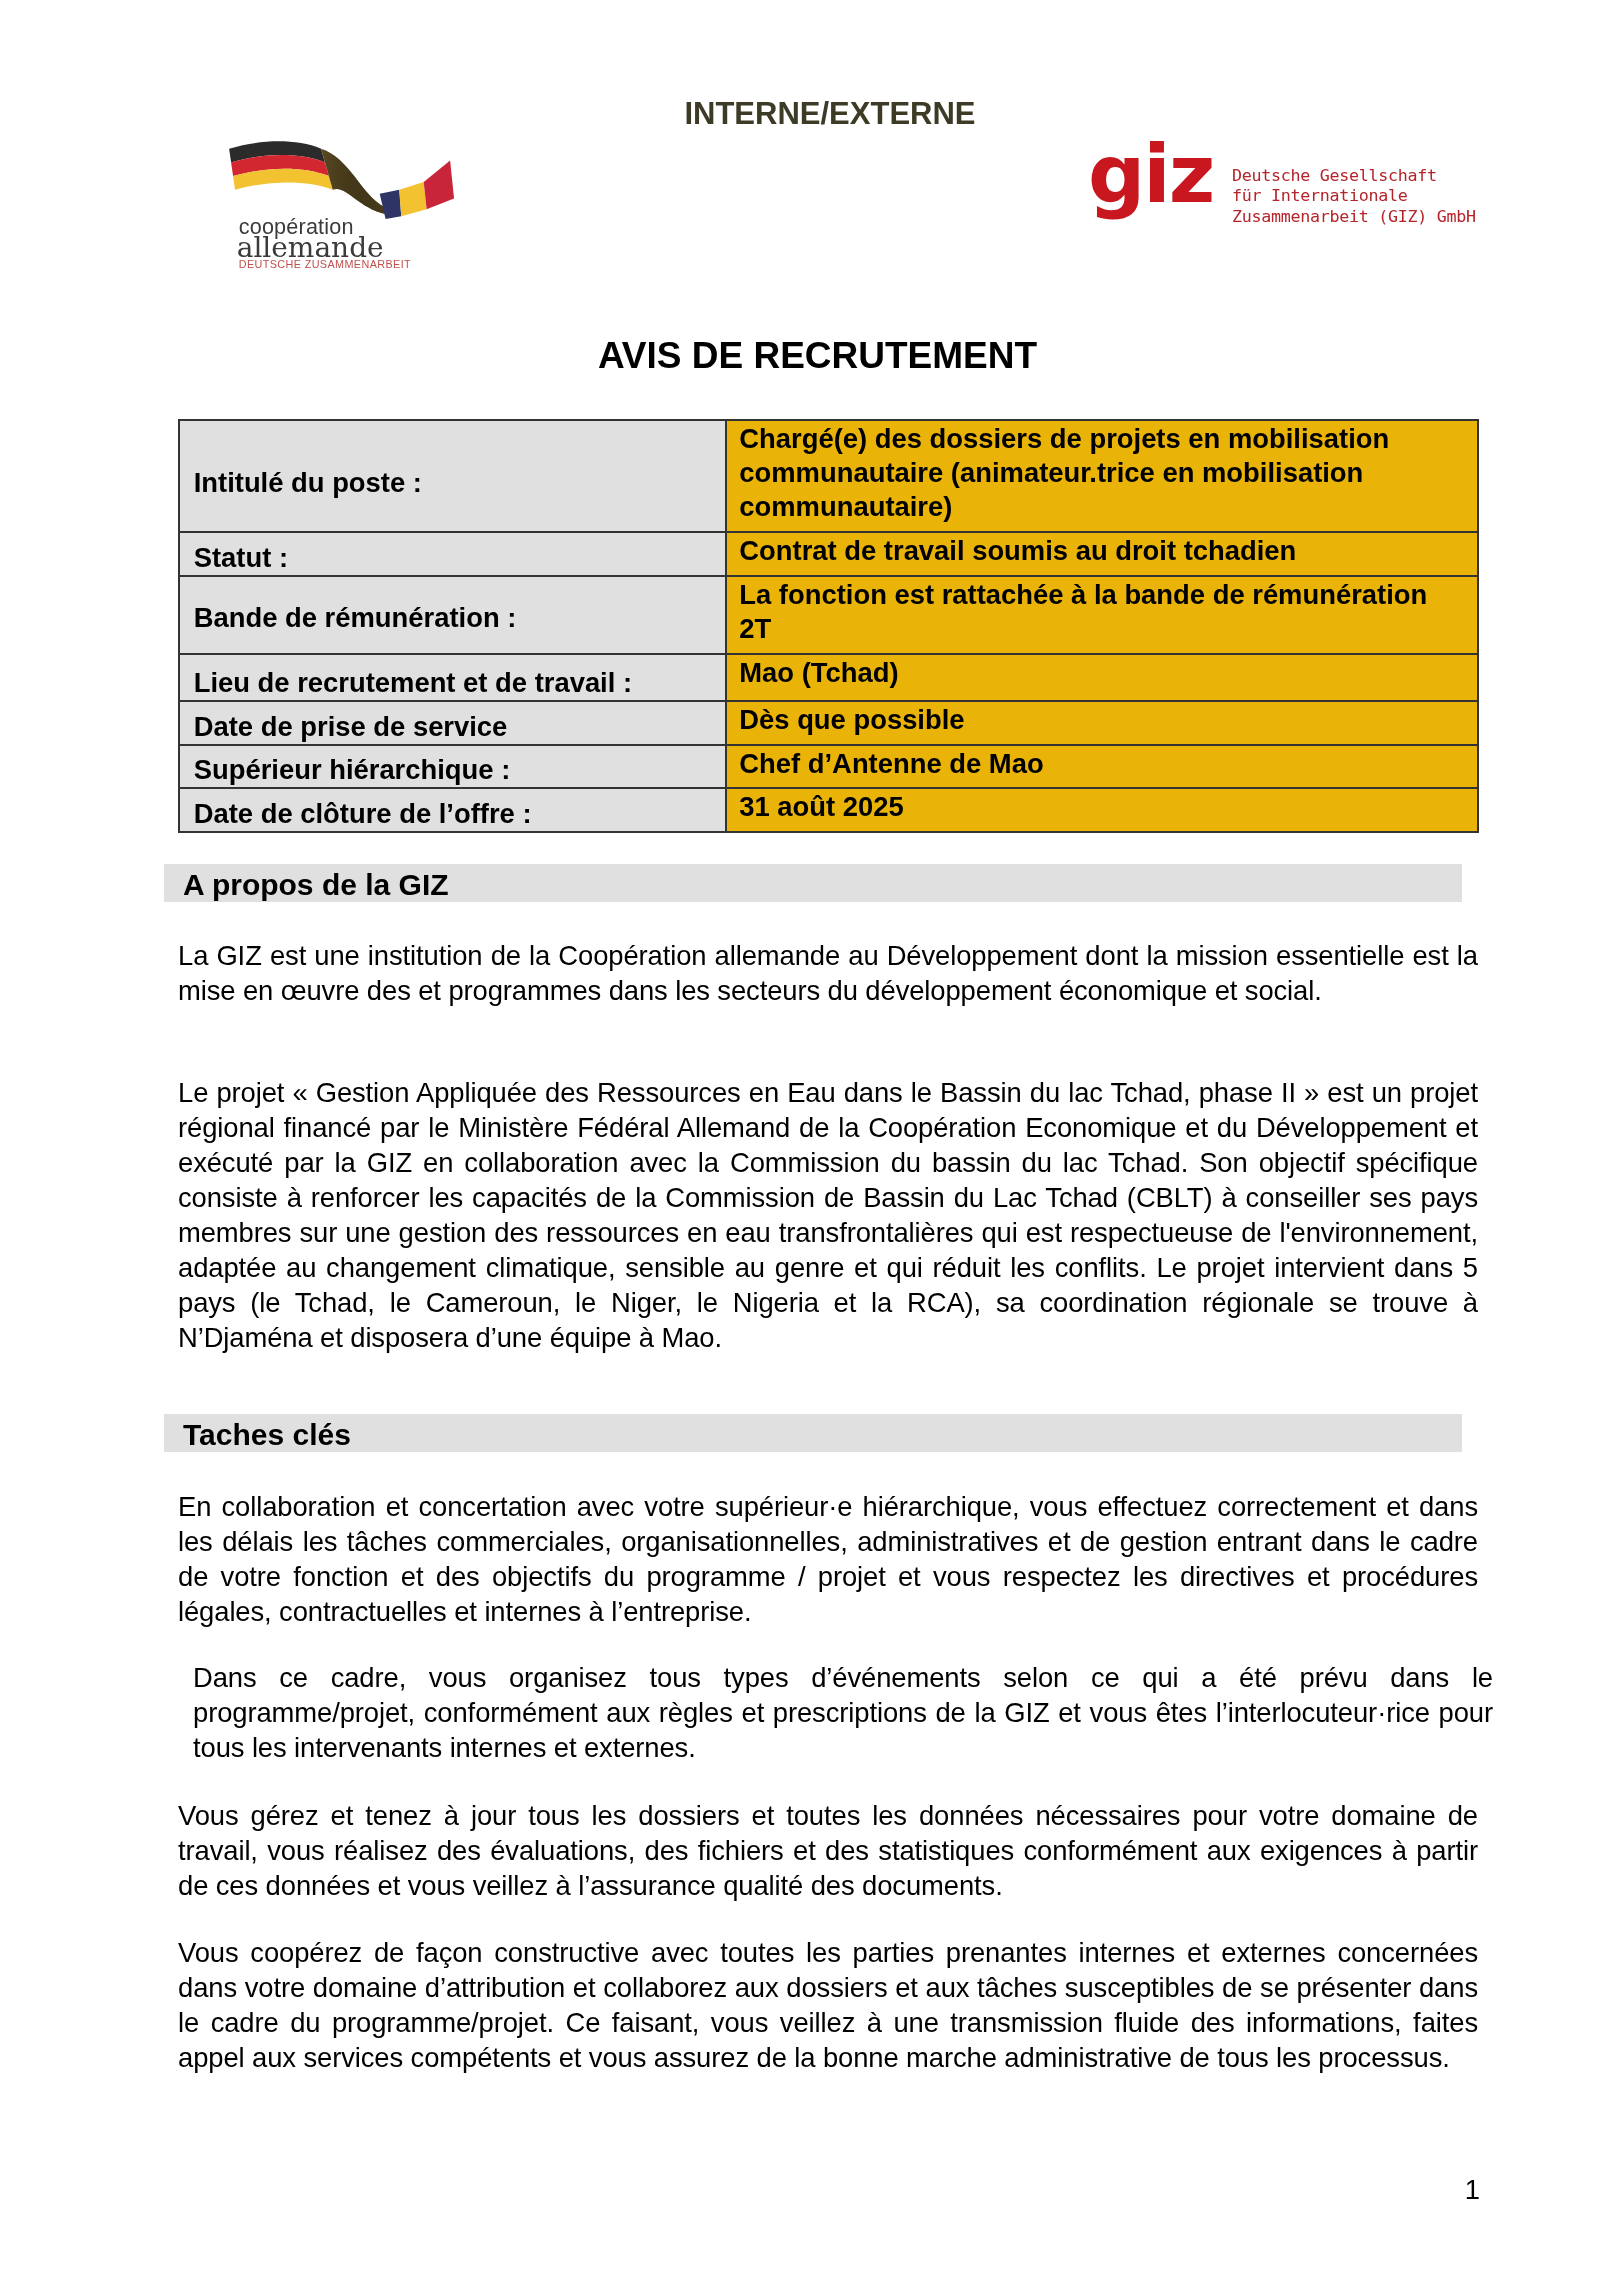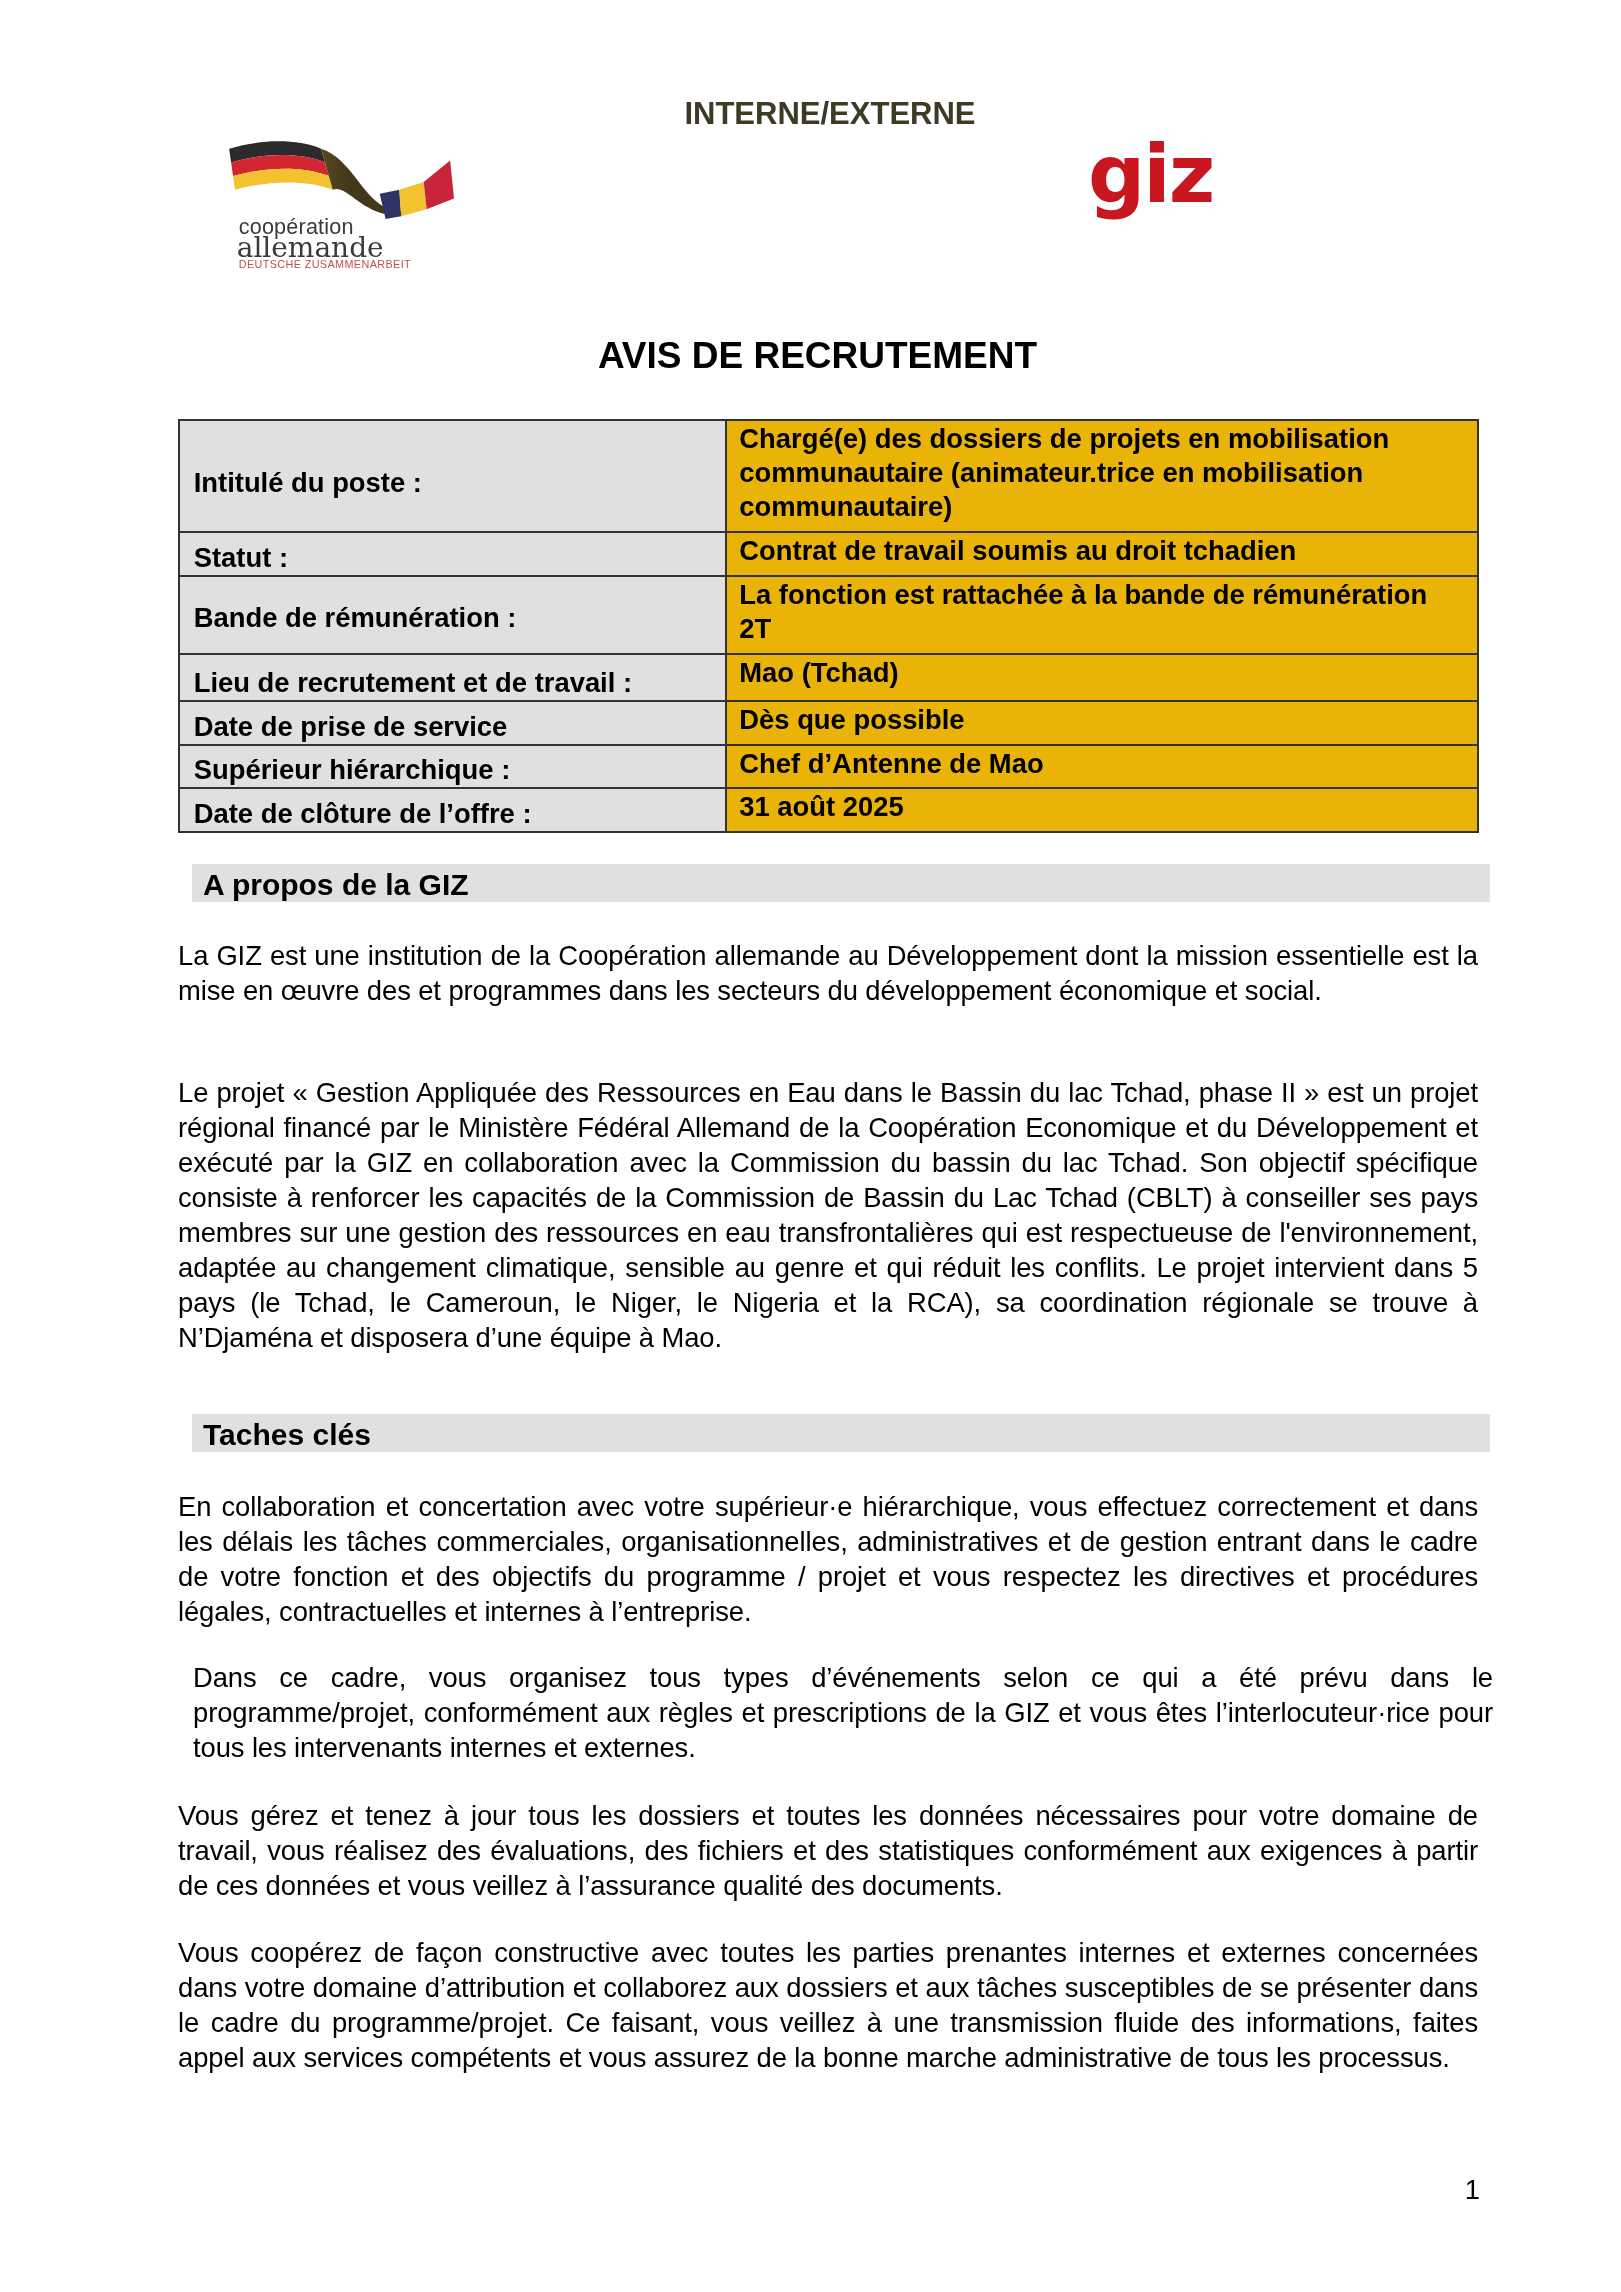--- a/index.html
+++ b/index.html
@@ -43,22 +43,22 @@
   }
   #info-table td {
     border: 2px solid #333; padding: 0 11.8px; font-weight: bold; font-size: 27.4px;
     line-height: 34px; vertical-align: bottom;
   }
   #info-table td.lbl { background: #e0e0e0; width: 520px; padding-left: 13.7px; padding-bottom: 0; }
   #info-table td.val { background: #eab308; vertical-align: top; padding-top: 1px; }
 
   
   .sec-head {
-    left: 192px; width: 1298px; height: 38px; background: #e0e0e0;
-    font-size: 30px; font-weight: bold; line-height: 41px; padding-left: 11px; box-sizing: border-box;
+    left: 164px; width: 1298px; height: 38px; background: #e0e0e0;
+    font-size: 30px; font-weight: bold; line-height: 41px; padding-left: 19px; box-sizing: border-box;
   }
 
   
   .para {
     left: 178px; width: 1300px; font-size: 27.4px; line-height: 35px;
     text-align: justify; margin: 0; letter-spacing: -0.1px;
   }
 
   #page-number { left: 1451px; top: 2174px; font-size: 27.4px; width: 29px; text-align: right; }
 </style>
@@ -87,20 +87,25 @@
     <path d="M180 56 L 205 48 L 208 76 L 182 83 Z" fill="#f2c230"></path>
     <path d="M205 48 L 232 26 L 236 65 L 208 76 Z" fill="#c8253a"></path>
   </svg>
   <span class="w1">coopération</span>
   <span class="w2">allemande</span>
   <span class="w3">DEUTSCHE ZUSAMMENARBEIT</span>
 </div>
 
 <div id="giz-logo" class="abs">
   <span class="mark">giz</span>
+  <div class="sub">
+    <div>Deutsche Gesellschaft</div>
+    <div>für Internationale</div>
+    <div>Zusammenarbeit (GIZ) GmbH</div>
+  </div>
 </div>
 
 <h1 id="page-title" class="abs" style="margin:0;">AVIS DE RECRUTEMENT</h1>
 
 <table id="info-table" class="abs">
   <tbody>
     <tr style="height:112px;">
       <td class="lbl" style="vertical-align:middle;padding-top:13.7px;">Intitulé du poste :</td>
       <td class="val">Chargé(e) des dossiers de projets en mobilisation communautaire (animateur.trice en mobilisation communautaire)</td>
     </tr>

